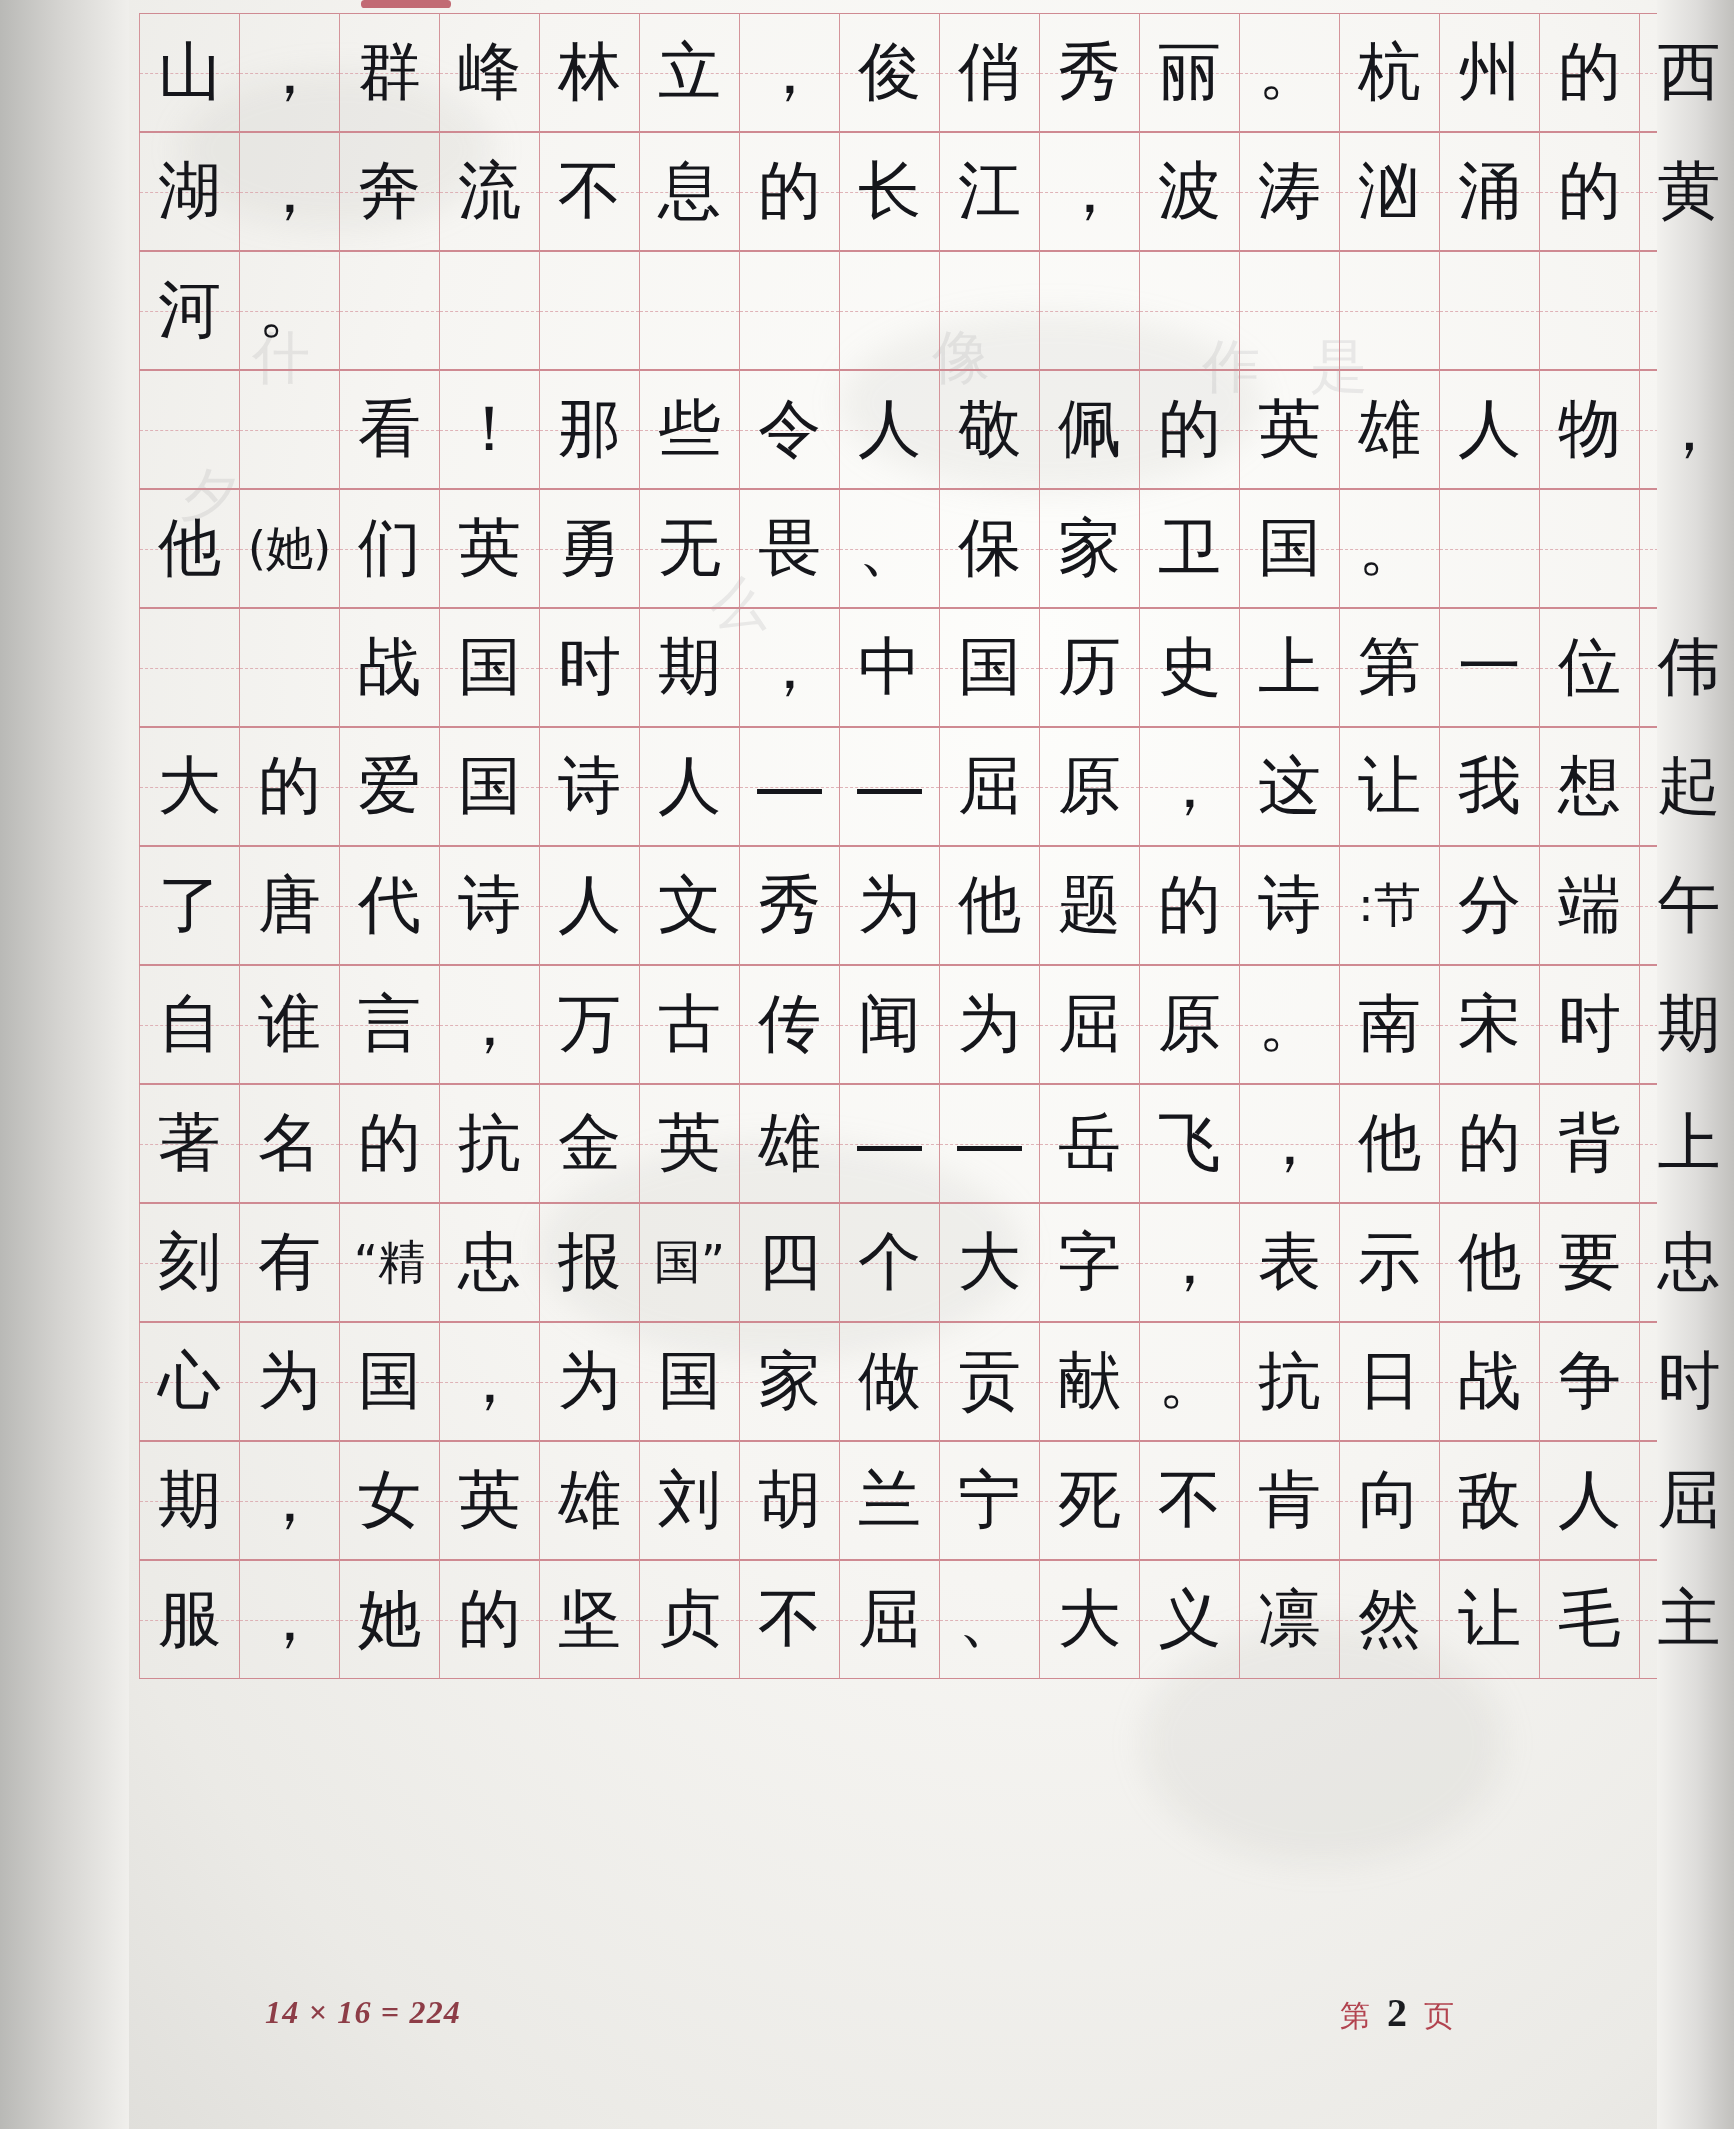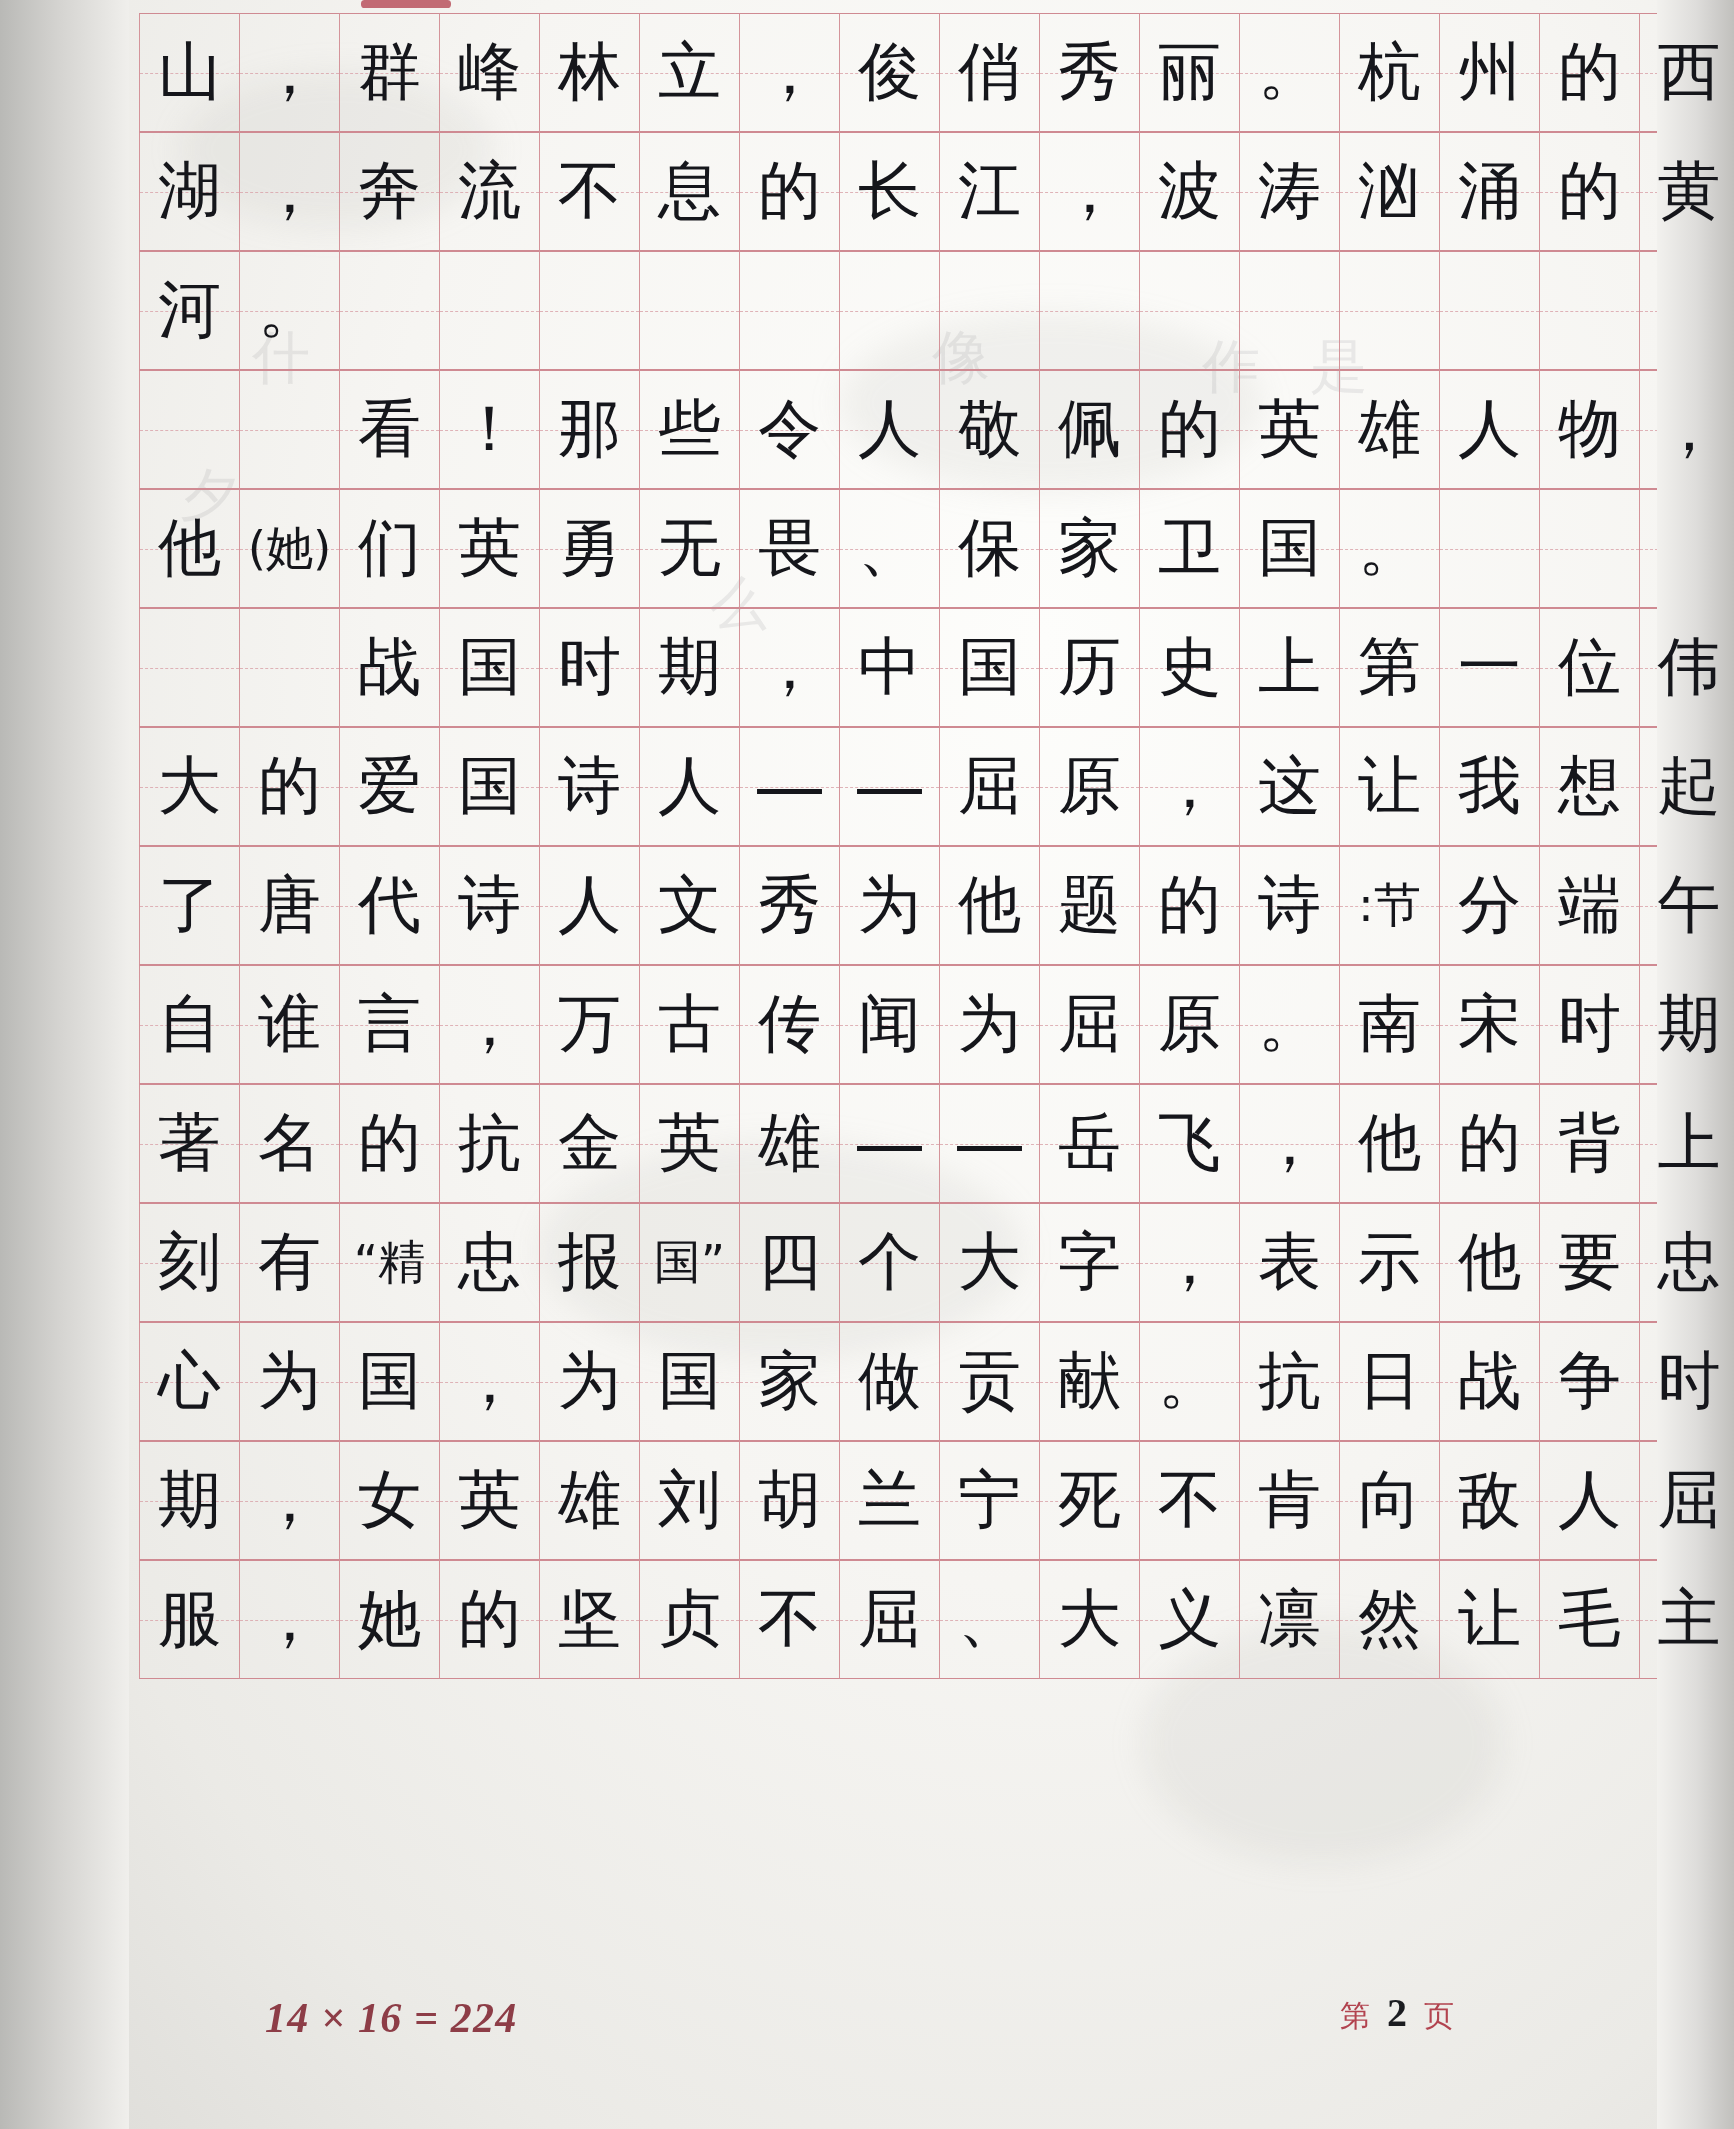--- a/index.html
+++ b/index.html
@@ -109,21 +109,21 @@
     width: 1393px;
     height: 72px;
   }
   #count {
     position: absolute;
     left: 126px;
     top: 10.8px;
     font-family: "Liberation Serif", serif;
     font-style: italic;
     font-weight: bold;
-    font-size: 42px;
+    font-size: 32px;
     color: #8d3d47;
     letter-spacing: 1.2px;
   }
   #pager {
     position: absolute;
     right: 78px;
     top: 6px;
     display: flex;
     align-items: baseline;
     gap: 17px;

